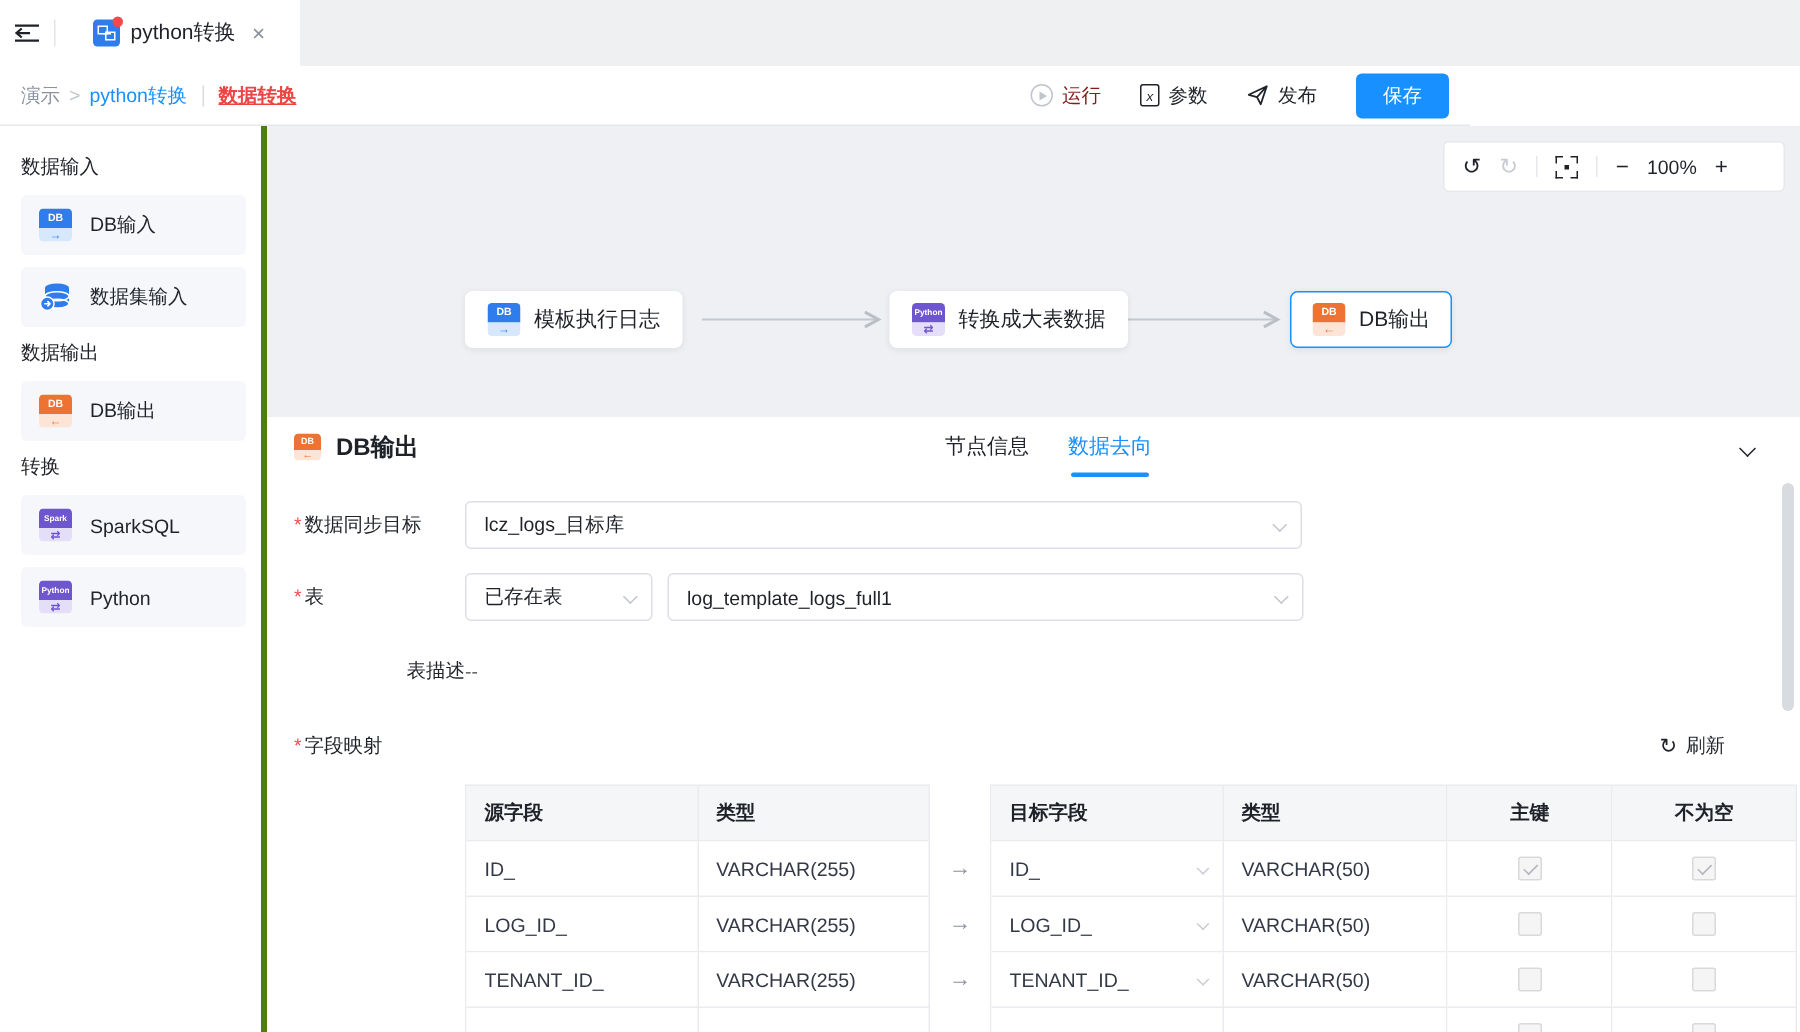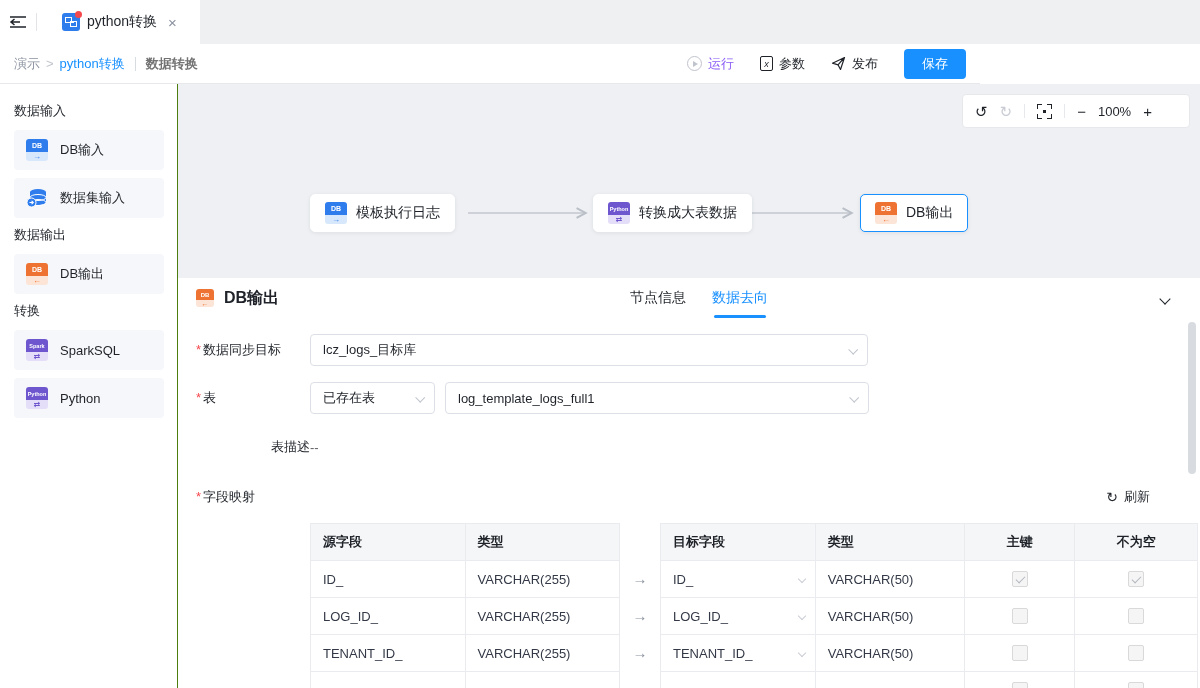--- a/index.html
+++ b/index.html
@@ -19,31 +19,31 @@
   .red-dot { position:absolute; right:-2px; top:-2px; width:7px; height:7px; background:#f5484d; border-radius:50%; }
   .tab-label { font-size:14px; color:#1f2329; }
   .tab-close { color:#8a919f; font-size:15px; margin-left:4px; cursor:pointer; line-height:1; }
 
   
   .toolbar { position:absolute; left:0; top:44px; width:980px; height:40px; background:#fff; border-bottom:1px solid #e6e8eb; display:flex; align-items:center; padding:0 14px; }
   .crumb-root { color:#8a919f; }
   .crumb-sep { color:#c0c4cc; margin:0 6px; }
   .crumb-link { color:#1890ff; cursor:pointer; }
   .crumb-div { width:1px; height:14px; background:#d8dbe0; margin:0 10px; }
-  .page-title { color:#737373; font-weight:700; }
+  .page-title { color:#ef4444; font-weight:700;text-decoration:underline; }
   .tb-actions { margin-left:auto; display:flex; align-items:center; gap:26px; }
   .tb-btn { display:flex; align-items:center; gap:6px; cursor:pointer; color:#1f2329; }
-  .tb-btn.disabled { color:#8b5cf6; cursor:default; }
+  .tb-btn.disabled { color:#7f1d1d; cursor:default; }
   .run-ic { width:15px; height:15px; border:1.2px solid #c0c4cc; border-radius:50%; position:relative; }
   .run-ic:after { content:""; position:absolute; left:5px; top:3.5px; border-left:5px solid #c0c4cc; border-top:3px solid transparent; border-bottom:3px solid transparent; }
   .doc-ic { width:13px; height:15px; border:1.3px solid #1f2329; border-radius:2px; font-size:9px; font-style:italic; display:flex; align-items:flex-end; justify-content:center; line-height:1.1; }
   .save-btn { background:#1890ff; color:#fff; border:none; border-radius:4px; height:30px; padding:0 18px; font-size:13px; cursor:pointer; font-family:inherit; }
 
   
-  .sidebar { position:absolute; left:0; top:84px; width:178px; height:604px; background:#fff; border-right:1px solid #4d7c0f; padding:10px 14px; }
+  .sidebar { position:absolute; left:0; top:84px; width:178px; height:604px; background:#fff; border-right:4px solid #4d7c0f; padding:10px 14px; }
   .side-sec-label { color:#1f2329; margin:8px 0 10px 0; }
   .side-item { width:150px; height:40px; background:#f6f7fa; border-radius:4px; display:flex; align-items:center; gap:12px; padding:0 12px; margin-bottom:8px; cursor:grab; }
   .side-item-label { color:#1f2329; }
 
   
   .nicon { width:22px; height:22px; border-radius:3px; overflow:hidden; flex:none; display:flex; flex-direction:column; }
   .nicon .nt { height:13px; color:#fff; font-size:7px; font-weight:700; display:flex; align-items:center; justify-content:center; letter-spacing:0; }
   .nicon .nb { height:9px; font-size:8px; font-weight:700; display:flex; align-items:center; justify-content:center; line-height:1; }
   .nicon.blue .nt { background:#2f7ded; }
   .nicon.blue .nb { background:#d8e8fc; color:#2f7ded; }

